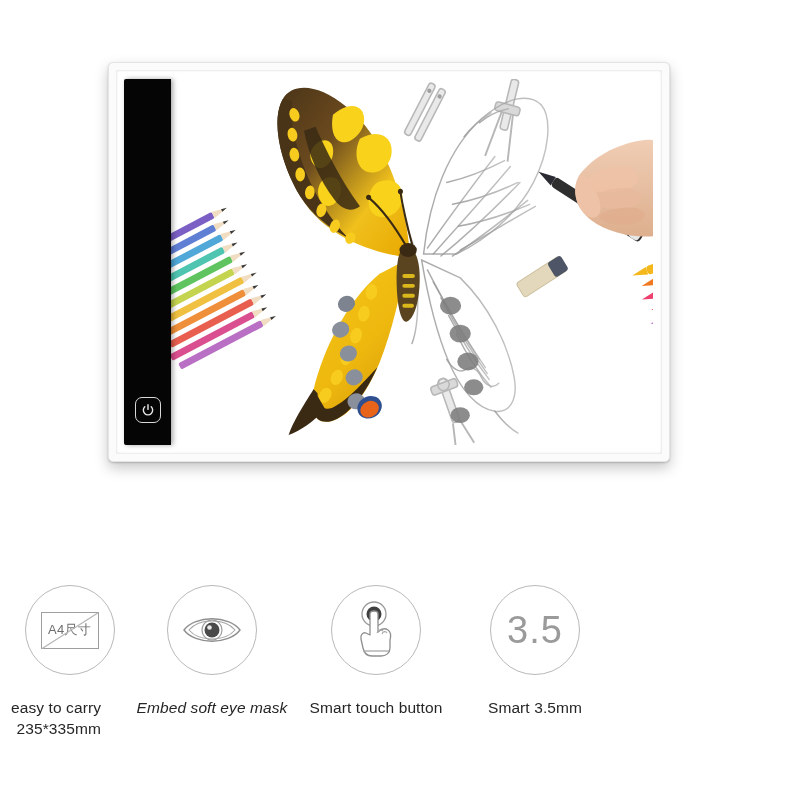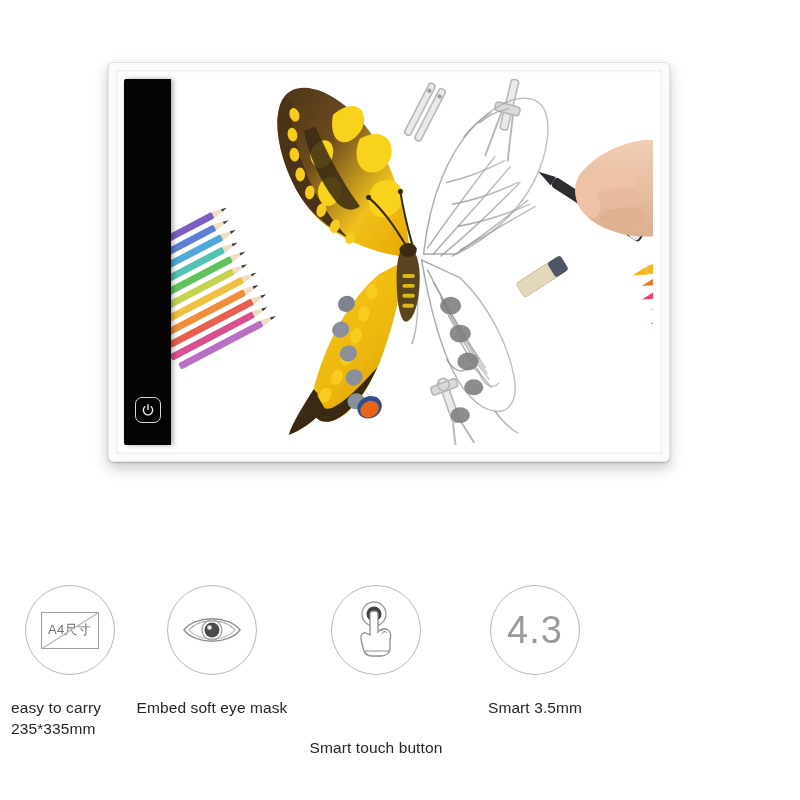--- a/index.html
+++ b/index.html
@@ -70,23 +70,23 @@
     font-size:15.5px;
     line-height:21px;
     color:#262626;
     text-align:center;
     letter-spacing:.1px;
     white-space:pre-line;
     font-weight:500;
   }
   
   #feature-a4        { width:125px; margin-left:7px; }
-  #feature-a4 .caption{ text-align:left; align-self:flex-start; margin-left:4px;}
-  #feature-eye       { width:160px; }
-  #feature-touch     { width:168px;gap:40px; }
+  #feature-a4 .caption{ text-align:right; align-self:flex-start; margin-left:4px;}
+  #feature-eye       { width:160px;font-style:italic; }
+  #feature-touch     { width:168px; }
   #feature-thin      { width:150px; }
   #feature-usb       { width:175px; }
 
   .a4-box{
     width:58px; height:37px; border:1.4px solid #9e9e9e;
     display:flex; align-items:center; justify-content:center;
     position:relative;
     font-size:13px; color:#6e6e6e; letter-spacing:.3px;
   }
   .a4-box .diag{
@@ -488,18 +488,18 @@
         <path d="M27 32 C28 29 31 28 33 30" fill="none" stroke="#a8a8a8" stroke-width="1.1"></path>
         <path d="M32 33 C33 30 36 30 37 32" fill="none" stroke="#a8a8a8" stroke-width="1.1"></path>
         <line x1="14" y1="50" x2="39" y2="50" stroke="#a0a0a0" stroke-width="1.2"></line>
       </svg>
     </div>
     <div class="caption">Smart touch button</div>
   </div>
 
   <div class="feature" id="feature-thin">
     <div class="circle">
-      <span class="thin-number">4.3</span>
+      <span class="thin-number">3.5</span>
     </div>
     <div class="caption">Smart 3.5mm</div>
   </div>
 
 </div>
 
 </body></html>

